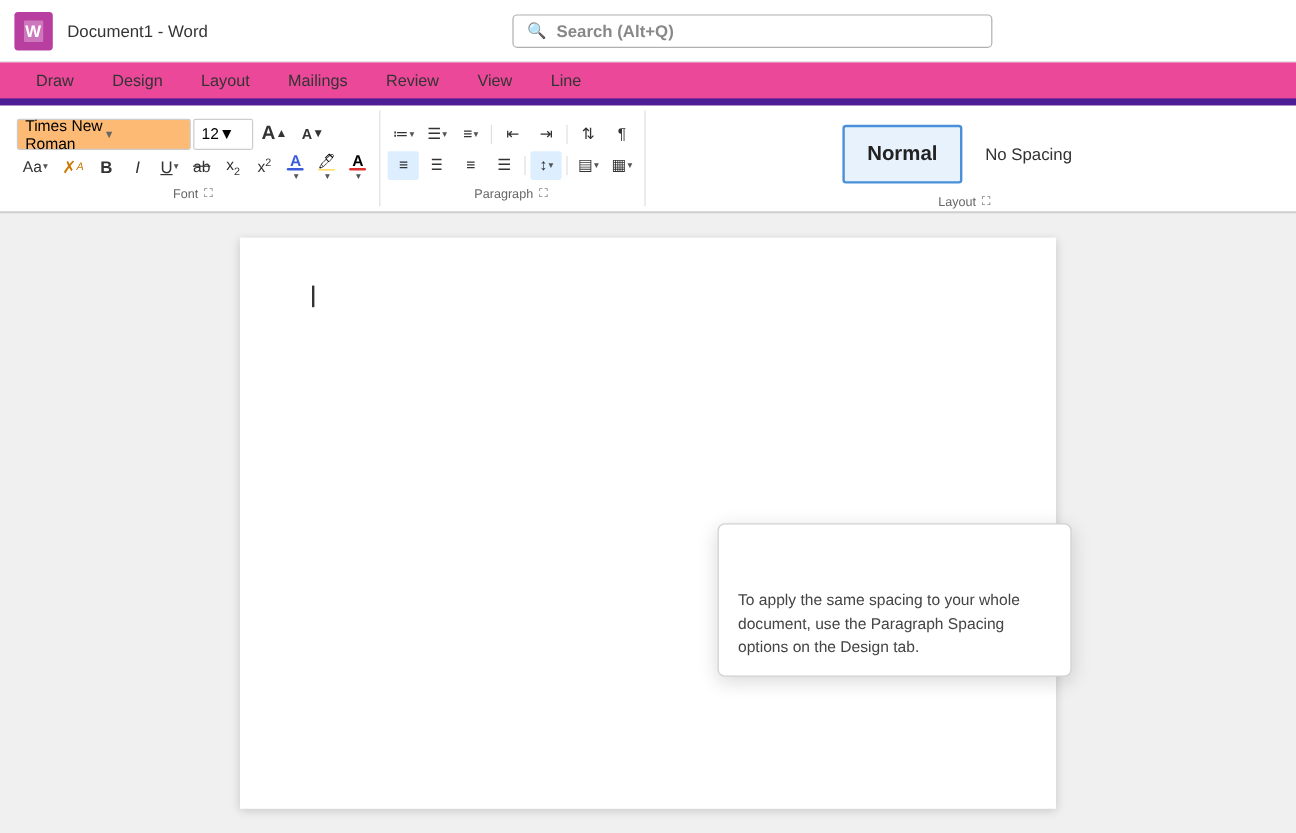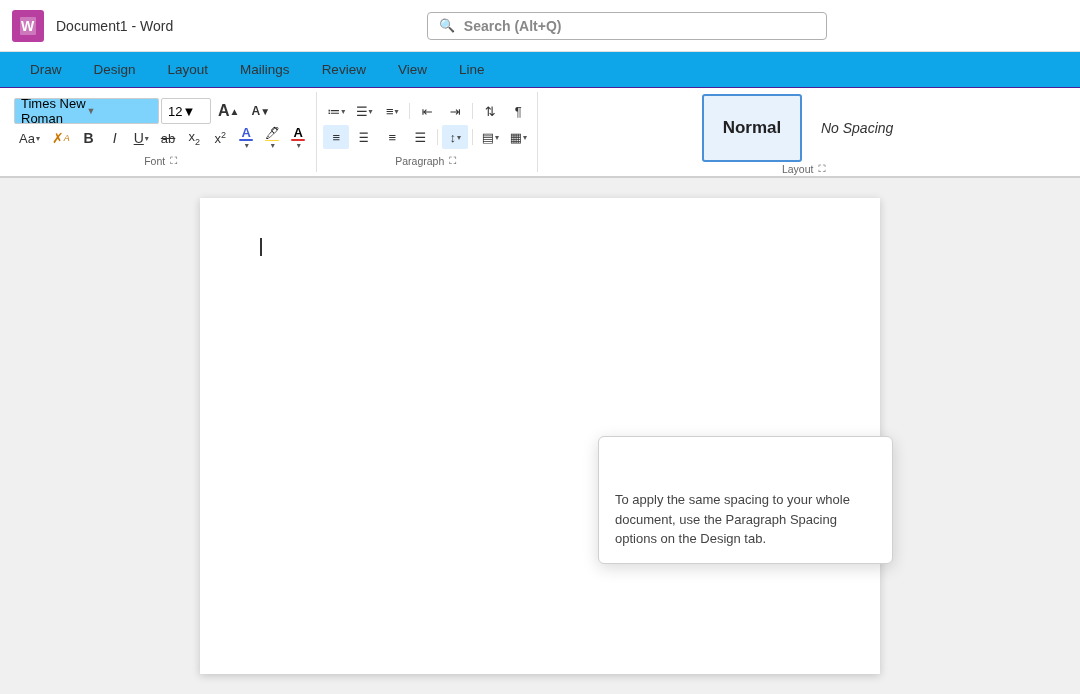--- a/index.html
+++ b/index.html
@@ -58,26 +58,26 @@
       font-size: 13px;
     }
     .search-placeholder {
       color: #888;
       font-size: 14px;
       font-weight: bold;
     }
 
     
     .ribbon-tabs {
-      background: #0ea5e9;
+      background: #ec4899;
       display: flex;
       align-items: flex-end;
       padding: 0 16px;
       height: 36px;
-      border-bottom: 1px solid #4c1d95;
+      border-bottom: 6px solid #4c1d95;
       gap: 4px;
     }
     .ribbon-tab {
       padding: 6px 14px;
       font-size: 13.5px;
       color: #333;
       cursor: pointer;
       border-radius: 3px;
       height: 100%;
       display: flex;
@@ -139,21 +139,21 @@
 
     .font-selector {
       display: flex;
       align-items: center;
       border: 1px solid #ccc;
       border-radius: 2px;
       padding: 2px 6px;
       font-size: 13px;
       height: 26px;
       min-width: 145px;
-      background: #7dd3fc;
+      background: #fdba74;
       cursor: pointer;
     }
     .font-selector span {
       flex: 1;
     }
     .font-selector .dropdown-arrow {
       font-size: 9px;
       color: #666;
     }
 
@@ -198,40 +198,39 @@
       border: 2px solid #4a90d9;
       border-radius: 3px;
       padding: 4px 18px;
       font-size: 17px;
       font-weight: 600;
       color: #222;
       background: #e8f2fd;
       cursor: pointer;
       min-width: 100px;
       text-align: center;
-      height: 68px;
+      height: 49px;
       display: flex;
       align-items: center;
       justify-content: center;
     }
 
     .style-nospacing {
       border: 1px solid transparent;
       border-radius: 3px;
       padding: 4px 14px;
       font-size: 14px;
       color: #333;
       cursor: pointer;
       min-width: 80px;
       text-align: center;
       height: 68px;
       display: flex;
       align-items: center;
       justify-content: center;
-      font-style: italic;
     }
 
     .styles-row {
       display: flex;
       gap: 4px;
       align-items: center;
       flex: 1;
     }
 
     

